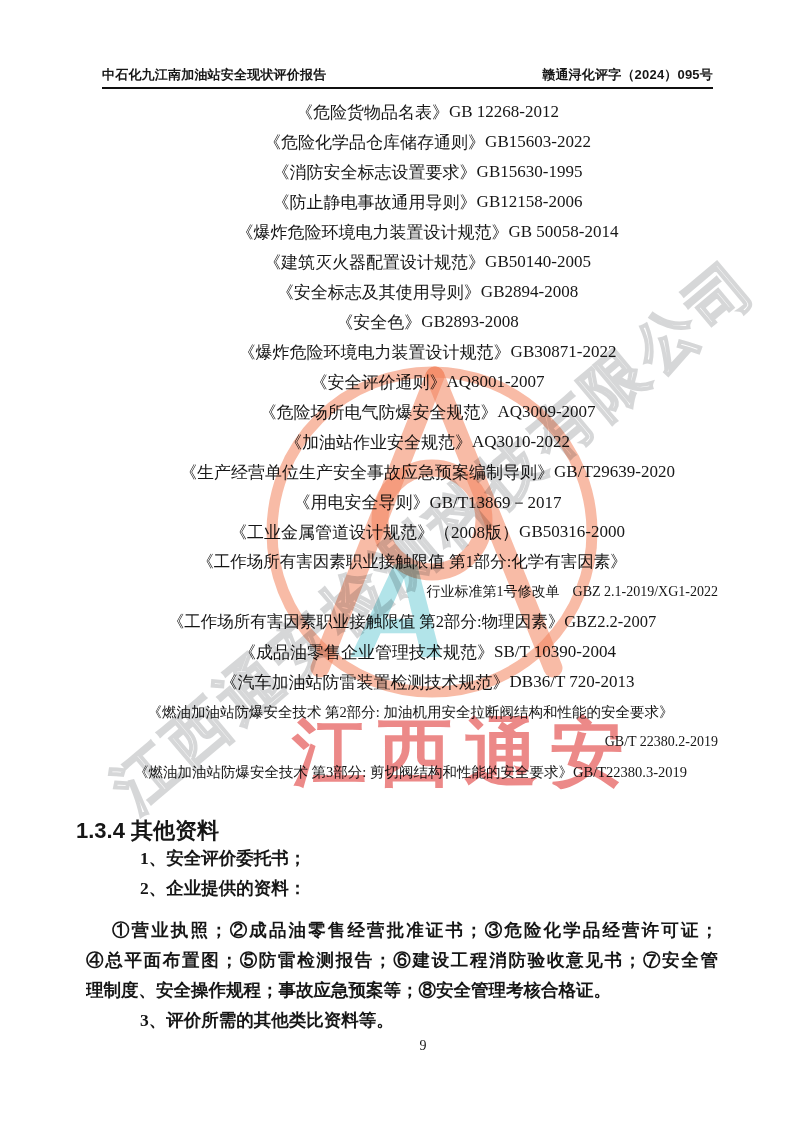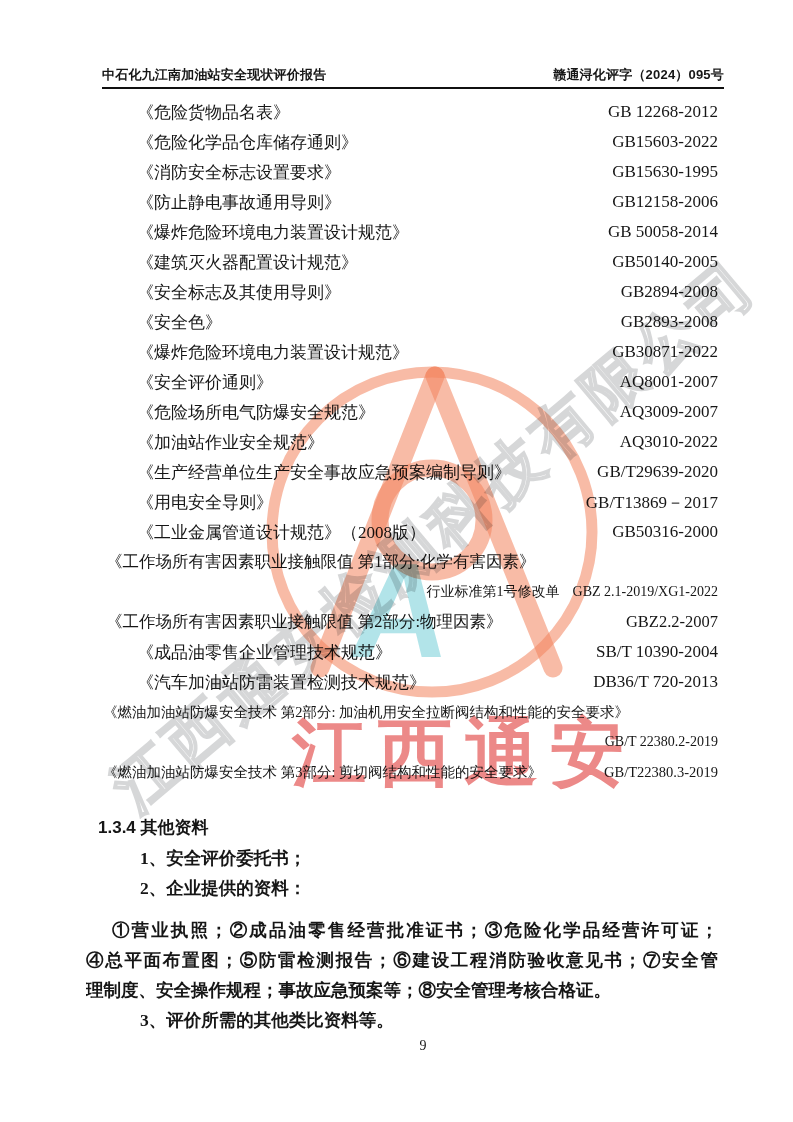--- a/index.html
+++ b/index.html
@@ -2,40 +2,40 @@
 <html><head>
 <meta charset="utf-8">
 <style>
   html,body{margin:0;padding:0;}
   body{
     width:793px;height:1122px;background:#ffffff;position:relative;overflow:hidden;
     font-family:"Liberation Serif", serif;color:#161616;
   }
   
   .header{
-    position:absolute;left:102px;right:69px;top:66px;
+    position:absolute;left:102px;right:80px;top:66px;
     display:flex;justify-content:space-between;align-items:flex-end;
     border-bottom:2px solid #101010;padding-bottom:3px;
     font-family:"Liberation Sans", sans-serif;font-weight:bold;font-size:13px;
     letter-spacing:0.2px;white-space:nowrap;
   }
   
   .standards{position:absolute;left:86px;width:632px;top:97px;}
-  .row{height:30px;display:flex;justify-content:space-between;align-items:center;font-size:17px;}
+  .row{height:30px;display:flex;justify-content:center;align-items:center;font-size:17px;}
   .row .name{white-space:nowrap;}
   .row .code{white-space:nowrap;font-family:"Liberation Serif", serif;}
   .row.n{padding-left:51px;}
   .row.wide{padding-left:20px;font-size:16.5px;}
   .row.amend{justify-content:flex-end;gap:13px;font-size:14px;}
   .row.sm{padding-left:47px;font-size:14.5px;}
   .row.sm-wide{padding-left:17px;font-size:14.5px;}
   
   .sec-heading{
-    position:absolute;left:98px;top:816px;
-    font-family:"Liberation Sans", sans-serif;font-weight:bold;font-size:17px;
+    position:absolute;left:76px;top:816px;
+    font-family:"Liberation Sans", sans-serif;font-weight:bold;font-size:22px;
     white-space:nowrap;
   }
   .sec-lines{position:absolute;left:86px;width:632px;top:843px;font-size:17.5px;}
   .sline{height:30px;line-height:30px;overflow:hidden;font-weight:bold;}
   .sline.indent{padding-left:54px;}
   .sline.para-first{text-indent:26px;text-align:justify;text-align-last:justify;margin-top:12px;}
   .sline.para-just{text-align:justify;text-align-last:justify;}
   
   .pageno{position:absolute;left:368px;top:1038px;width:110px;text-align:center;font-size:14px;}
   

